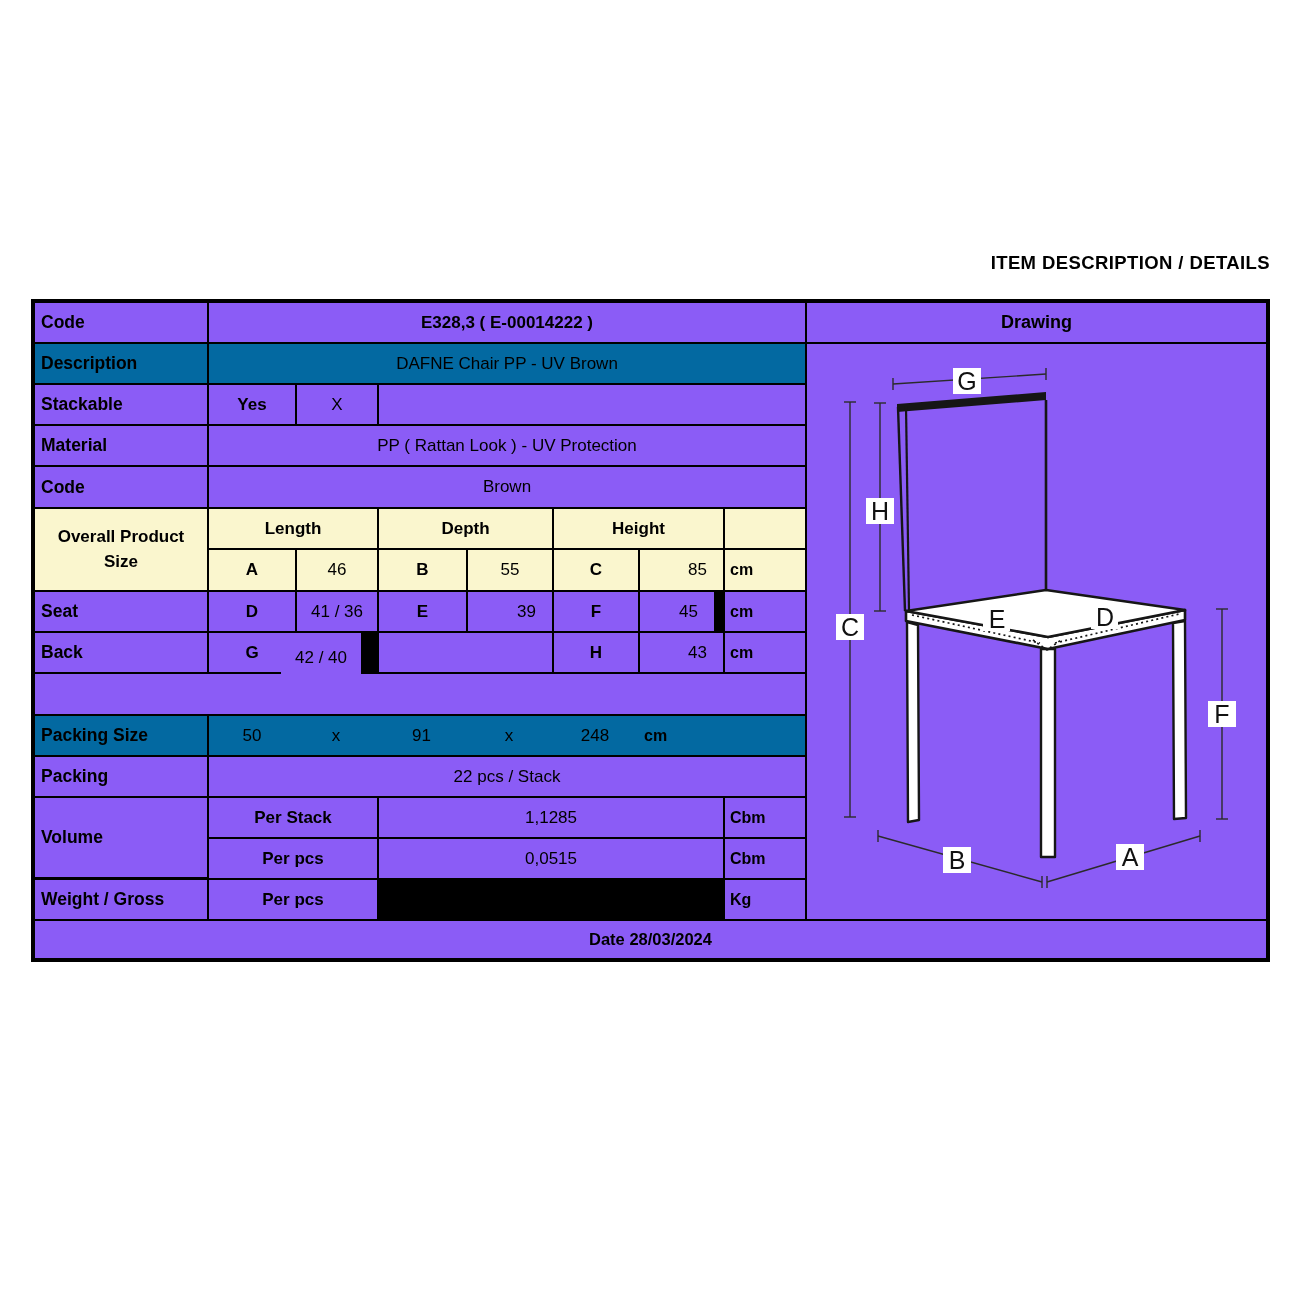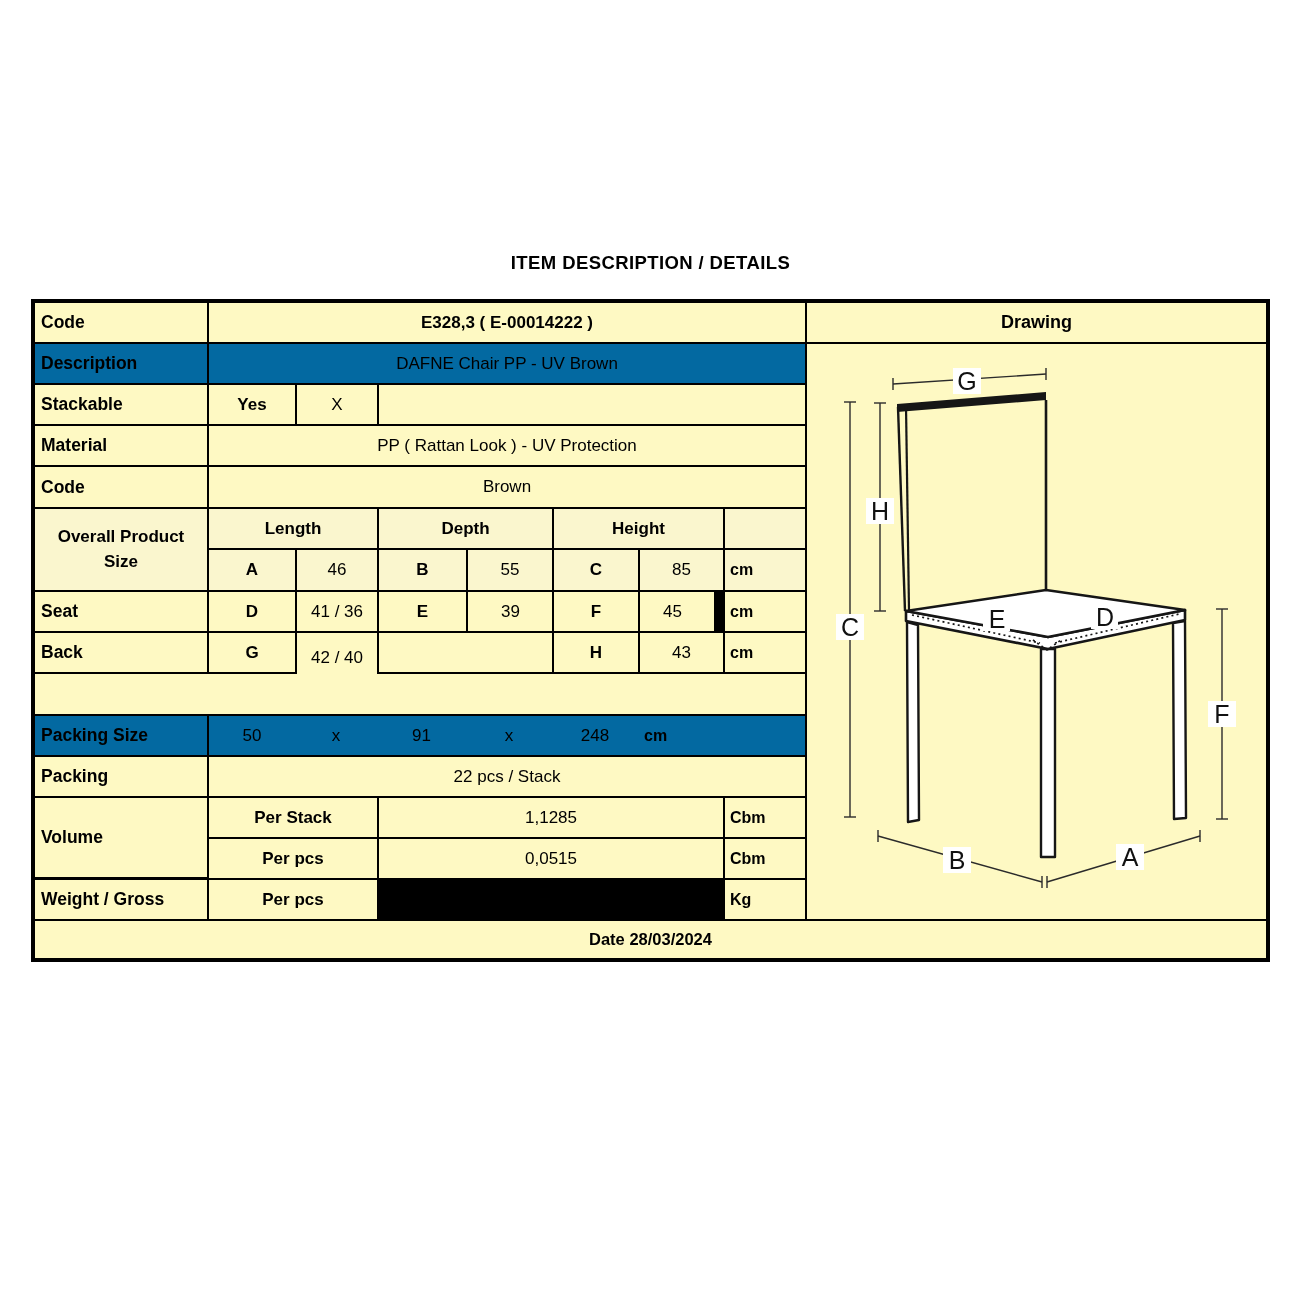--- a/index.html
+++ b/index.html
@@ -3,33 +3,33 @@
 <meta charset="utf-8">
 <style>
   html,body{margin:0;padding:0;}
   body{
     width:1300px;height:1300px;position:relative;background:#ffffff;
     font-family:"Liberation Sans","DejaVu Sans",sans-serif;color:#000;
     -webkit-font-smoothing:antialiased;
   }
   .page-title{
     position:absolute;left:31px;top:252px;width:1239px;height:26px;
-    text-align:center;font-size:18.5px;font-weight:bold;letter-spacing:.4px;
+    text-align:right;font-size:18.5px;font-weight:bold;letter-spacing:.4px;
   }
   .spec-table{
     position:absolute;left:31px;top:299px;width:1239px;height:663px;
     background:#000;
   }
   .cell{
-    position:absolute;background:#fef9c3;display:flex;align-items:center;
+    position:absolute;background:#8b5cf6;display:flex;align-items:center;
     font-size:17px;box-sizing:border-box;overflow:hidden;white-space:nowrap;
   }
   .lbl{font-weight:bold;padding-left:6px;justify-content:flex-start;font-size:17.5px;}
   .ctr{justify-content:center;}
-  .rgt{justify-content:flex-end;padding-right:32px;}
+  .rgt{justify-content:flex-end;padding-right:16px;}
   .bold{font-weight:bold;}
   .unit{font-weight:bold;padding-left:5px;justify-content:flex-start;font-size:16px;}
   .yellow{background:#FAF6CE;}
   .gray{background:#0369a1;}
   .wrap{white-space:normal;text-align:center;line-height:1.45;}
   .sub{position:absolute;top:0;height:100%;display:flex;align-items:center;justify-content:center;}
   .sub-left{justify-content:flex-start;padding-left:6px;box-sizing:border-box;}
   svg text{font-family:"Liberation Sans","DejaVu Sans",sans-serif;}
 </style>
 </head>
@@ -144,21 +144,21 @@
   <div class="cell ctr bold" style="left:178px;top:293px;width:86px;height:39px;">D</div>
   <div class="cell ctr" style="left:266px;top:293px;width:80px;height:39px;">41 / 36</div>
   <div class="cell ctr bold" style="left:348px;top:293px;width:87px;height:39px;">E</div>
   <div class="cell rgt" style="left:437px;top:293px;width:84px;height:39px;">39</div>
   <div class="cell ctr bold" style="left:523px;top:293px;width:84px;height:39px;">F</div>
   <div class="cell rgt" style="left:609px;top:293px;width:74px;height:39px;">45</div>
   <div class="cell unit" style="left:694px;top:293px;width:80px;height:39px;">cm</div>
 
   <div class="cell lbl" style="left:4px;top:334px;width:172px;height:39px;">Back</div>
   <div class="cell ctr bold" style="left:178px;top:334px;width:86px;height:39px;">G</div>
-  <div class="cell ctr" style="left:266px;top:334px;width:80px;height:49px;">42 / 40</div>
+  <div class="cell ctr" style="left:250px;top:334px;width:80px;height:49px;">42 / 40</div>
   <div class="cell" style="left:348px;top:334px;width:173px;height:39px;"></div>
   <div class="cell ctr bold" style="left:523px;top:334px;width:84px;height:39px;">H</div>
   <div class="cell rgt" style="left:609px;top:334px;width:83px;height:39px;">43</div>
   <div class="cell unit" style="left:694px;top:334px;width:80px;height:39px;">cm</div>
 
   <div class="cell" style="left:4px;top:375px;width:770px;height:40px;"></div>
 
   <div class="cell lbl gray" style="left:4px;top:417px;width:172px;height:39px;">Packing Size</div>
   <div class="cell gray" style="left:178px;top:417px;width:596px;height:39px;position:absolute;">
     <span class="sub" style="left:0;width:86px;text-align:center;">50</span>

